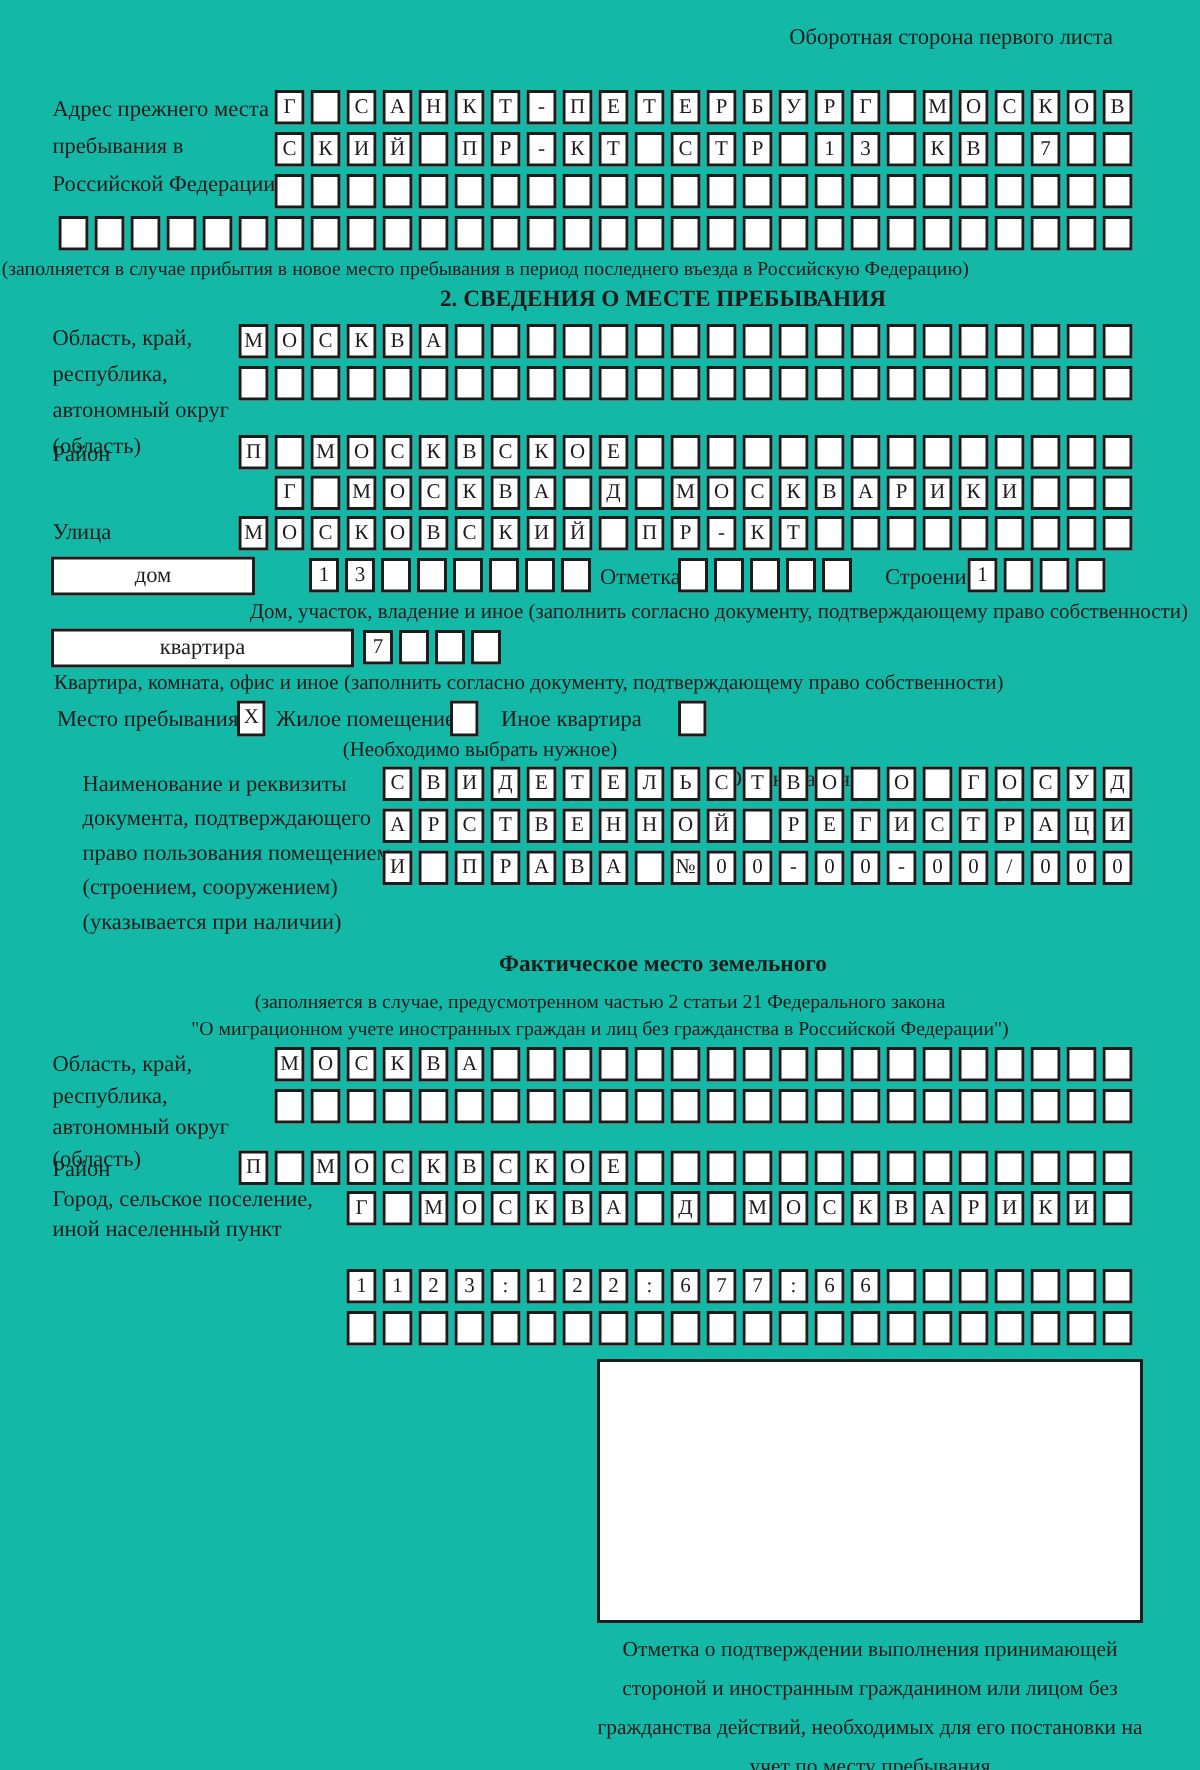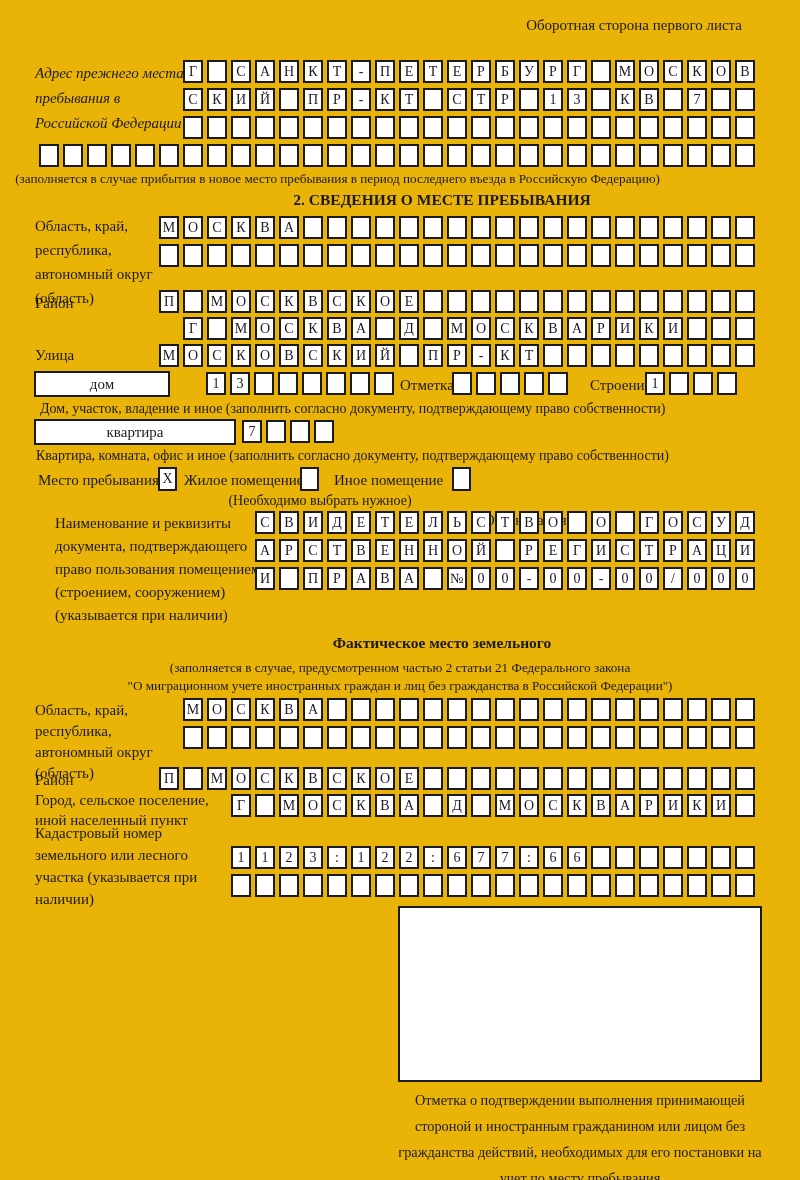--- a/index.html
+++ b/index.html
@@ -1,17 +1,17 @@
 <!DOCTYPE html>
 <html><head>
 <meta charset="utf-8">
 <style>
   html,body{margin:0;padding:0;background:#ffffff;}
   body{font-family:"Liberation Serif","DejaVu Serif",serif;color:#1b1b1b;}
-  #page{position:relative;width:800px;height:1180px;background:#eab308;overflow:hidden;}
+  #page{position:relative;width:800px;height:1180px;background:#14b8a6;overflow:hidden;}
 
   .abs{position:absolute;}
   .lbl{font-size:15px;line-height:25px;}
   .lbl-tight{font-size:15px;line-height:20px;}
   .note{font-size:13.2px;line-height:16px;}
   .small-note{font-size:14px;line-height:17px;}
   .title{font-size:15.5px;font-weight:bold;text-align:center;width:100%;margin-left:42px;}
   .right-note{font-size:15px;}
 
   .cellrow{display:flex;gap:4px;}
@@ -29,21 +29,21 @@
   .caption{font-size:14.3px;line-height:26px;text-align:center;}
   .center-note{text-align:center;}
 </style>
 </head>
 <body>
 
 <div id="page">
 
   <div class="abs right-note" style="top:17px; right:58px;">Оборотная сторона первого листа</div>
 
-  <div class="abs lbl" style="top:61px; left:35px; width:152px;font-style:italic;">Адрес прежнего места пребывания в Российской Федерации</div>
+  <div class="abs lbl" style="top:61px; left:35px; width:152px;">Адрес прежнего места пребывания в Российской Федерации</div>
 
   <div class="abs cellrow" style="top:60px; right:45px;">
       <span class="cell">Г</span>
       <span class="cell"></span>
       <span class="cell">С</span>
       <span class="cell">А</span>
       <span class="cell">Н</span>
       <span class="cell">К</span>
       <span class="cell">Т</span>
       <span class="cell">-</span>
@@ -142,21 +142,21 @@
       <span class="cell"></span>
       <span class="cell"></span>
       <span class="cell"></span>
       <span class="cell"></span>
       <span class="cell"></span>
       <span class="cell"></span>
       <span class="cell"></span>
       <span class="cell"></span>
     </div>
 
-  <div class="abs note center-note" style="top:171px; left:14px; width:647px;">(заполняется в случае прибытия в новое место пребывания в период последнего въезда в Российскую Федерацию)</div>
+  <div class="abs note center-note" style="top:171px; left:0; width:647px;">(заполняется в случае прибытия в новое место пребывания в период последнего въезда в Российскую Федерацию)</div>
 
   <div class="abs title" style="top:191px; left:0;">2. СВЕДЕНИЯ О МЕСТЕ ПРЕБЫВАНИЯ</div>
 
   <div class="abs lbl" style="top:214px; left:35px; width:120px; line-height:24px;">Область, край, республика, автономный округ (область)</div>
   <div class="abs cellrow" style="top:216px; right:45px;">
       <span class="cell">М</span>
       <span class="cell">О</span>
       <span class="cell">С</span>
       <span class="cell">К</span>
       <span class="cell">В</span>
@@ -313,36 +313,36 @@
       <span class="cell"></span>
       <span class="cell"></span>
     </div>
   <div class="abs lbl" style="top:373px; left:574px;margin-left:16px;">Строение</div>
   <div class="abs cellrow" style="top:372px; left:645px;">
       <span class="cell">1</span>
       <span class="cell"></span>
       <span class="cell"></span>
       <span class="cell"></span>
     </div>
-  <div class="abs small-note" style="top:400px; left:40px; width:740px;">Дом, участок, владение и иное (заполнить согласно документу, подтверждающему право собственности)</div>
+  <div class="abs small-note" style="top:400px; left:52px; width:740px;text-align:right;">Дом, участок, владение и иное (заполнить согласно документу, подтверждающему право собственности)</div>
 
   <div class="abs widebox" style="top:419px; left:34px; width:202px;">квартира</div>
   <div class="abs cellrow" style="top:420px; left:242px;">
       <span class="cell">7</span>
       <span class="cell"></span>
       <span class="cell"></span>
       <span class="cell"></span>
     </div>
   <div class="abs small-note" style="top:447px; left:36px; width:740px;">Квартира, комната, офис и иное (заполнить согласно документу, подтверждающему право собственности)</div>
 
   <div class="abs lbl" style="top:468px; left:38px;">Место пребывания:</div>
   <div class="abs cbx" style="top:467px; left:158px;">X</div>
   <div class="abs lbl" style="top:468px; left:184px;">Жилое помещение</div>
   <div class="abs cbx" style="top:467px; left:300px;"></div>
-  <div class="abs lbl" style="top:468px; left:334px;">Иное помещение</div>
+  <div class="abs lbl" style="top:468px; left:334px;">Иное квартира</div>
   <div class="abs cbx" style="top:467px; left:452px;"></div>
   <div class="abs lbl" style="top:468px; left:484px;margin-top:40px;">Организация</div>
   <div class="abs small-note center-note" style="top:492px; left:150px; width:340px;">(Необходимо выбрать нужное)</div>
 
   <div class="abs lbl-tight" style="top:512px; left:35px; width:212px; line-height:23px;margin-left:20px;">Наименование и реквизиты документа, подтверждающего право пользования помещением (строением, сооружением) (указывается при наличии)</div>
   <div class="abs cellrow" style="top:511px; right:45px;">
       <span class="cell">С</span>
       <span class="cell">В</span>
       <span class="cell">И</span>
       <span class="cell">Д</span>
@@ -517,21 +517,20 @@
       <span class="cell">К</span>
       <span class="cell">В</span>
       <span class="cell">А</span>
       <span class="cell">Р</span>
       <span class="cell">И</span>
       <span class="cell">К</span>
       <span class="cell">И</span>
       <span class="cell"></span>
     </div>
 
-  <div class="abs lbl-tight" style="top:822px; left:35px; width:180px; line-height:22px;">Кадастровый номер земельного или лесного участка (указывается при наличии)</div>
   <div class="abs cellrow" style="top:846px; right:45px;">
       <span class="cell">1</span>
       <span class="cell">1</span>
       <span class="cell">2</span>
       <span class="cell">3</span>
       <span class="cell">:</span>
       <span class="cell">1</span>
       <span class="cell">2</span>
       <span class="cell">2</span>
       <span class="cell">:</span>

